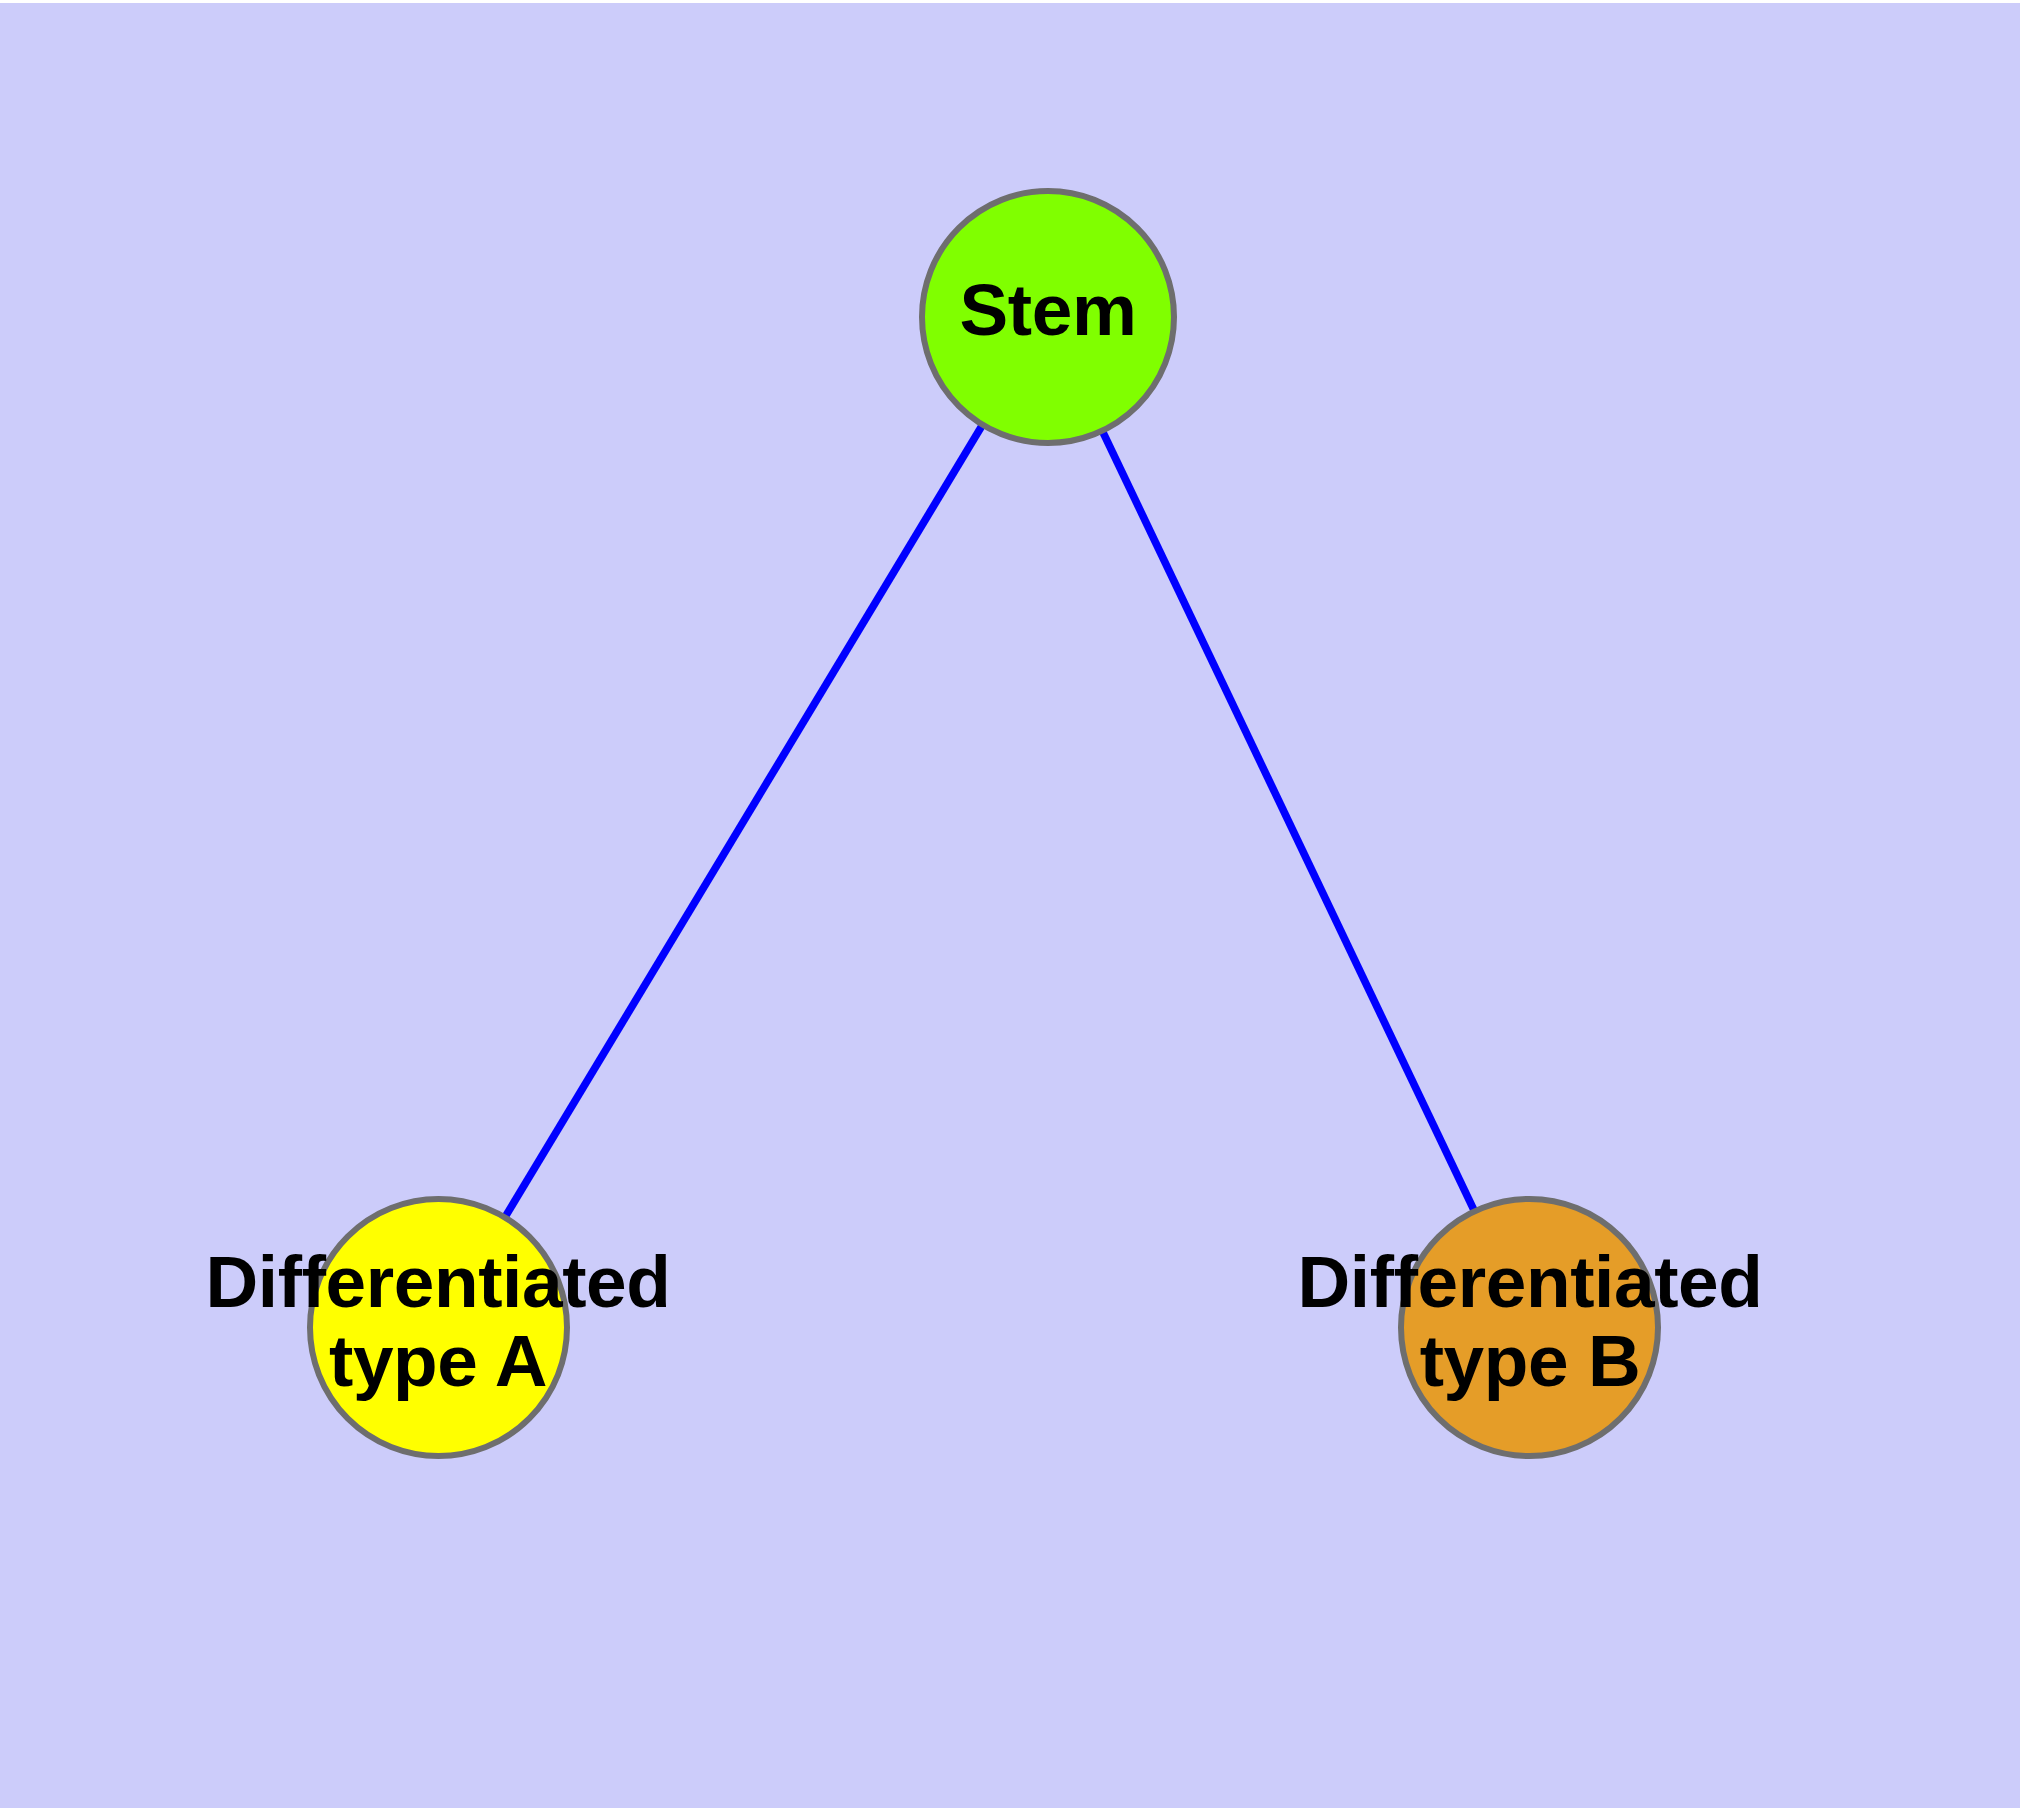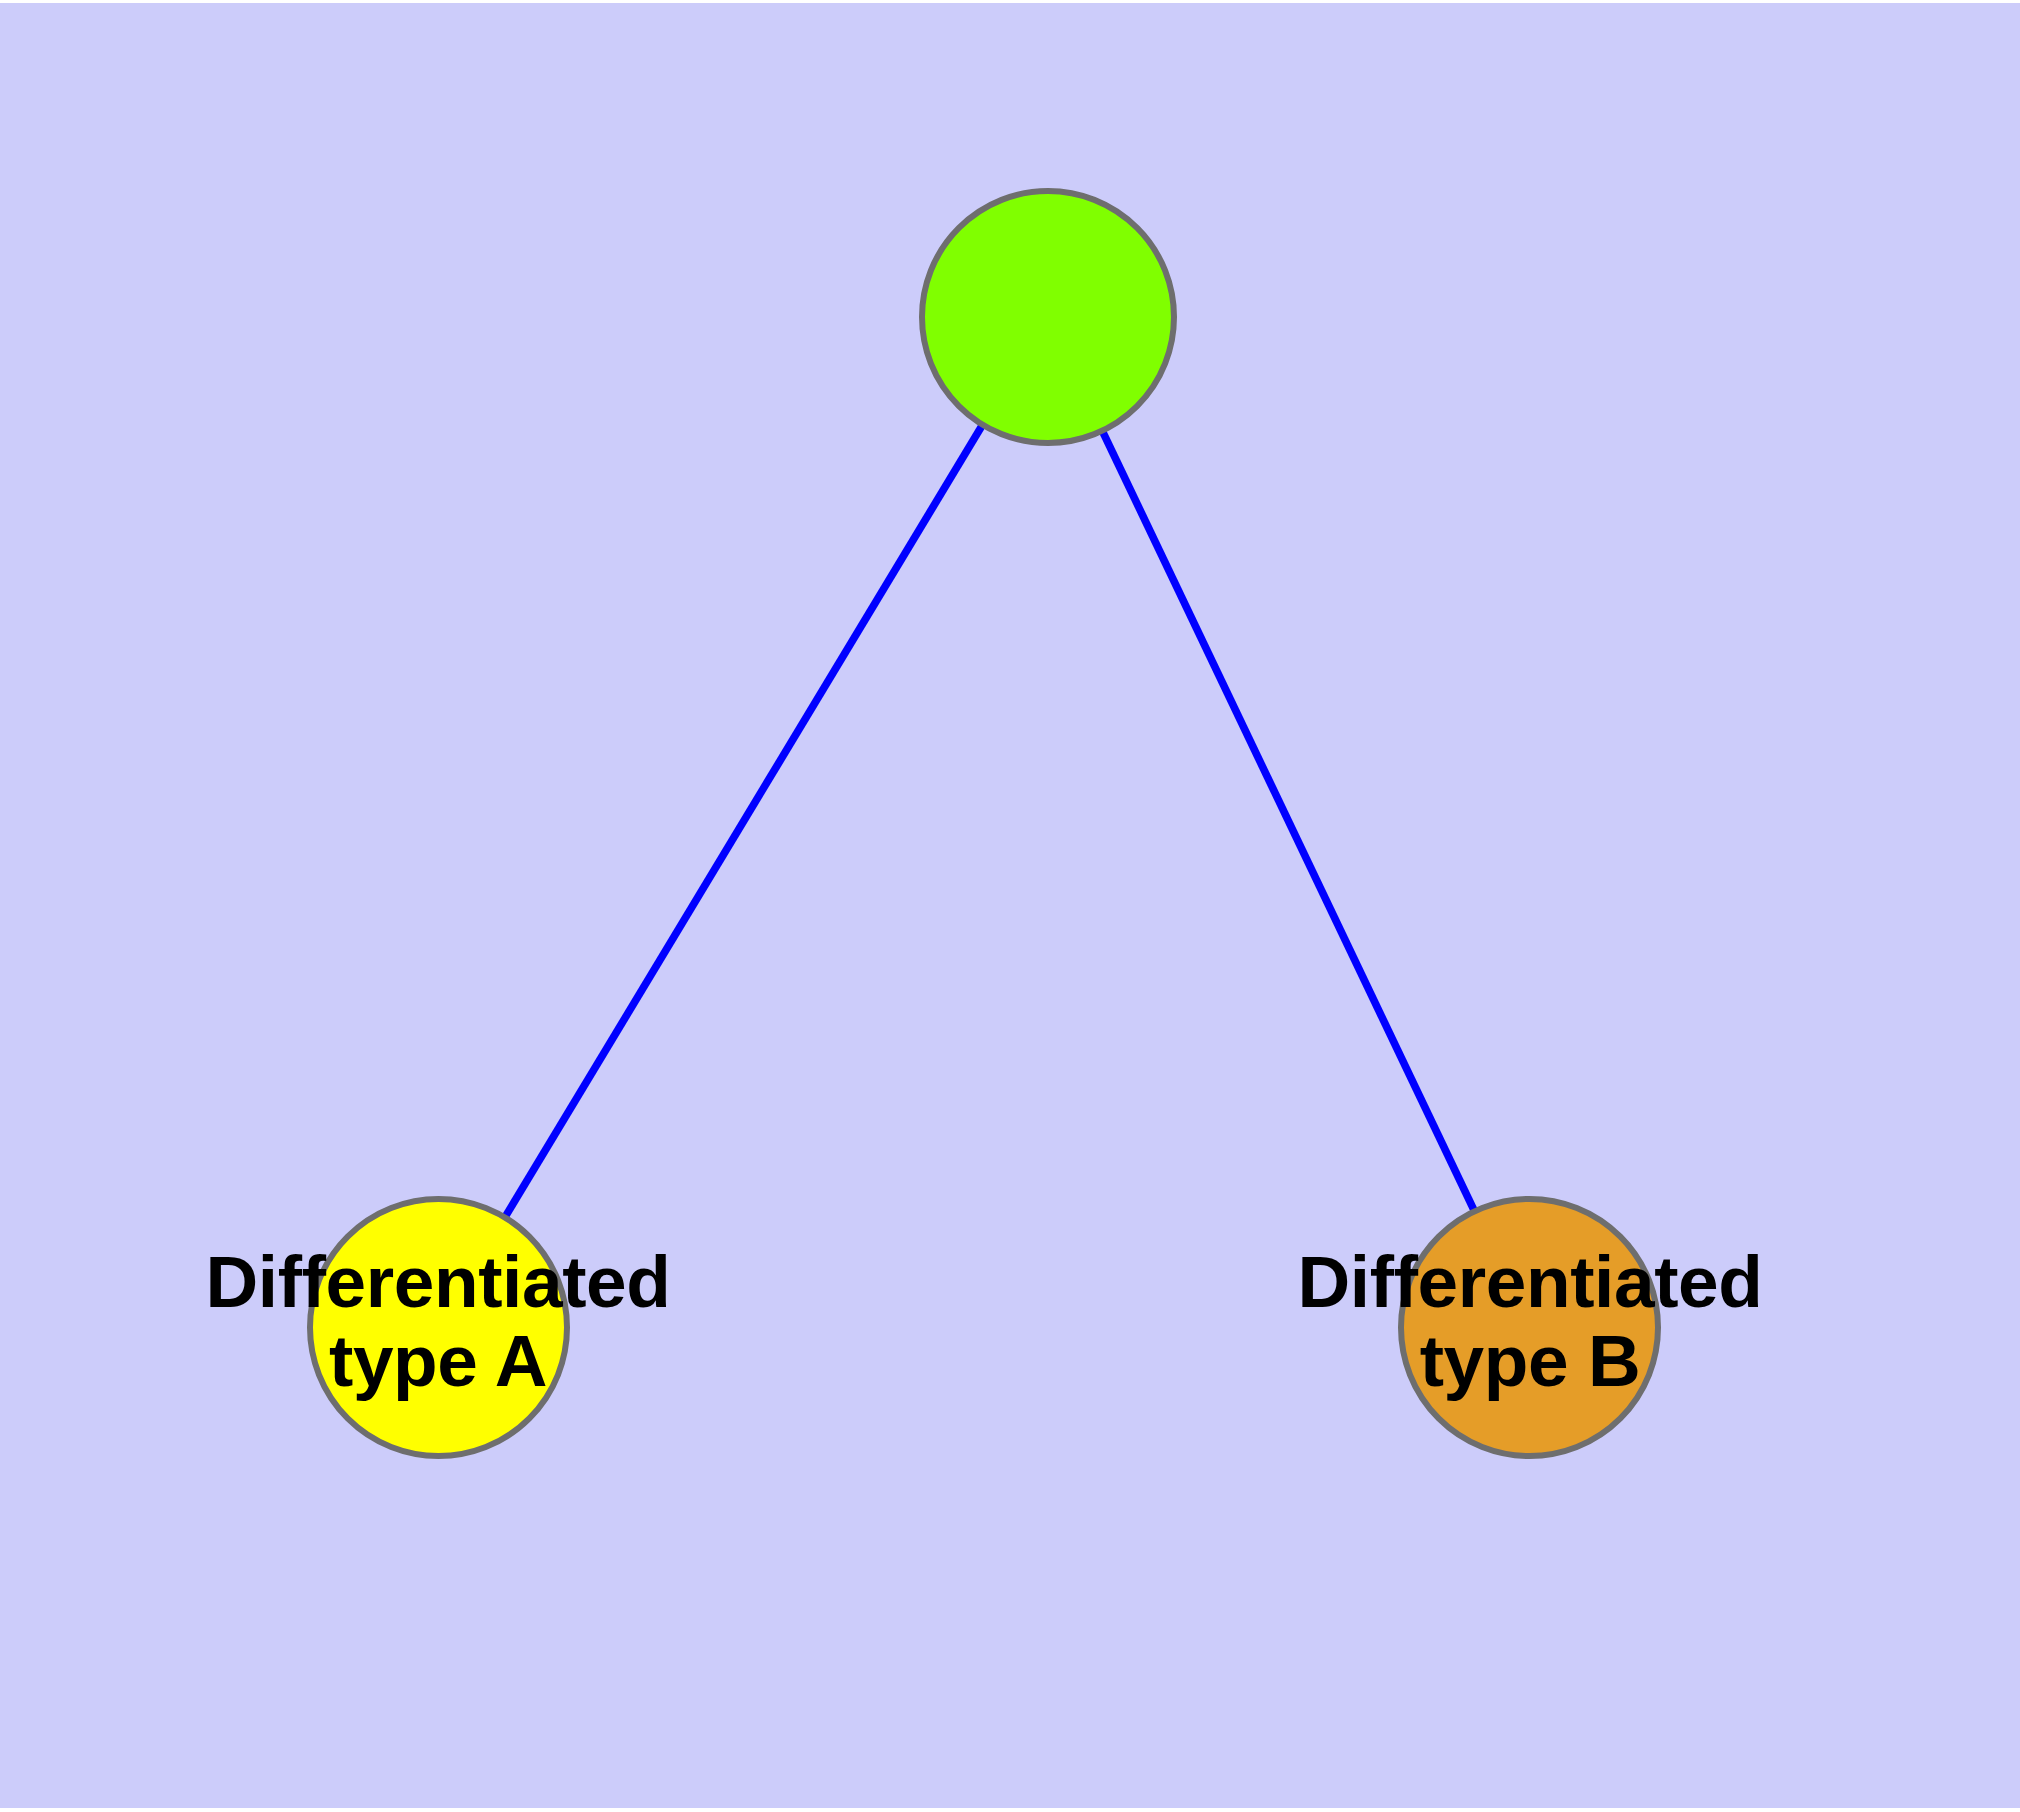--- a/index.html
+++ b/index.html
@@ -76,20 +76,23 @@
     <svg id="edges-layer" viewBox="0 0 2384 2130" width="2021" height="1805" xmlns="http://www.w3.org/2000/svg">
       <line id="edge-0" x1="1236" y1="370" x2="517" y2="1563" stroke="#0000ff" stroke-width="9" stroke-linecap="butt"></line>
       <line id="edge-1" x1="1236" y1="370" x2="1805" y2="1563" stroke="#0000ff" stroke-width="9" stroke-linecap="butt"></line>
     </svg>
 
     <div id="nodes-layer">
       <div class="graph-node" id="node-0" style="left: 919px; top: 185px; width: 258px; height: 258px; background: rgb(128, 255, 0); border-color: rgb(110, 110, 110); border-width: 6.8px;"></div>
       <div class="graph-node" id="node-1" style="left: 307px; top: 1193px; width: 263px; height: 263px; background: rgb(255, 255, 0); border-color: rgb(110, 110, 110); border-width: 6.8px;"></div>
       <div class="graph-node" id="node-2" style="left: 1398px; top: 1193px; width: 263px; height: 263px; background: rgb(229, 157, 40); border-color: rgb(110, 110, 110); border-width: 6.8px;"></div>
 
+      <div class="node-label" id="label-0" style="font-size: 73px; left: 370px; width: 1356px; top: 268px; color: rgb(0, 0, 0);">
+        <span class="label-line">Stem</span>
+      </div>
 
       <div class="node-label" id="label-1" style="font-size: 73px; left: -240px; width: 1356px; top: 1240px; color: rgb(0, 0, 0);">
         <span class="label-line">Differentiated</span>
         <span class="label-line">type A</span>
       </div>
 
       <div class="node-label" id="label-2" style="font-size: 73px; left: 852px; width: 1356px; top: 1240px; color: rgb(0, 0, 0);">
         <span class="label-line">Differentiated</span>
         <span class="label-line">type B</span>
       </div>

